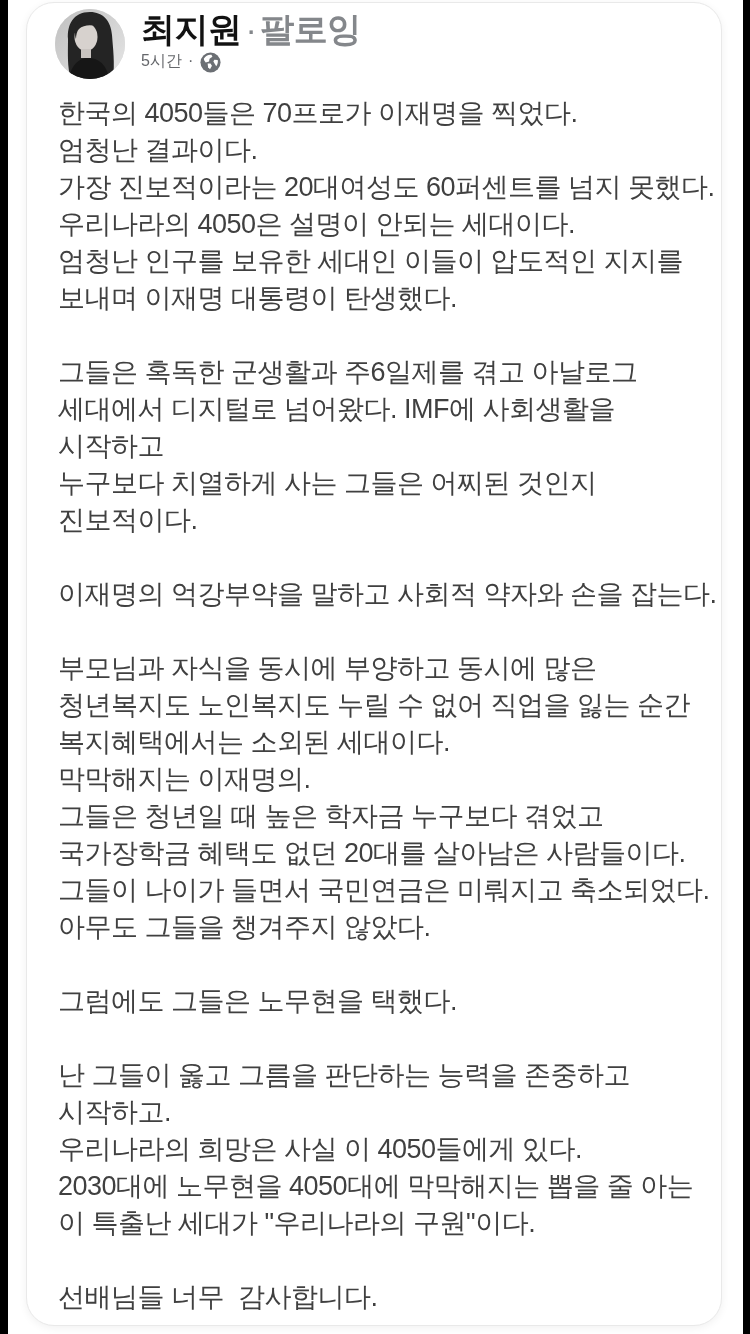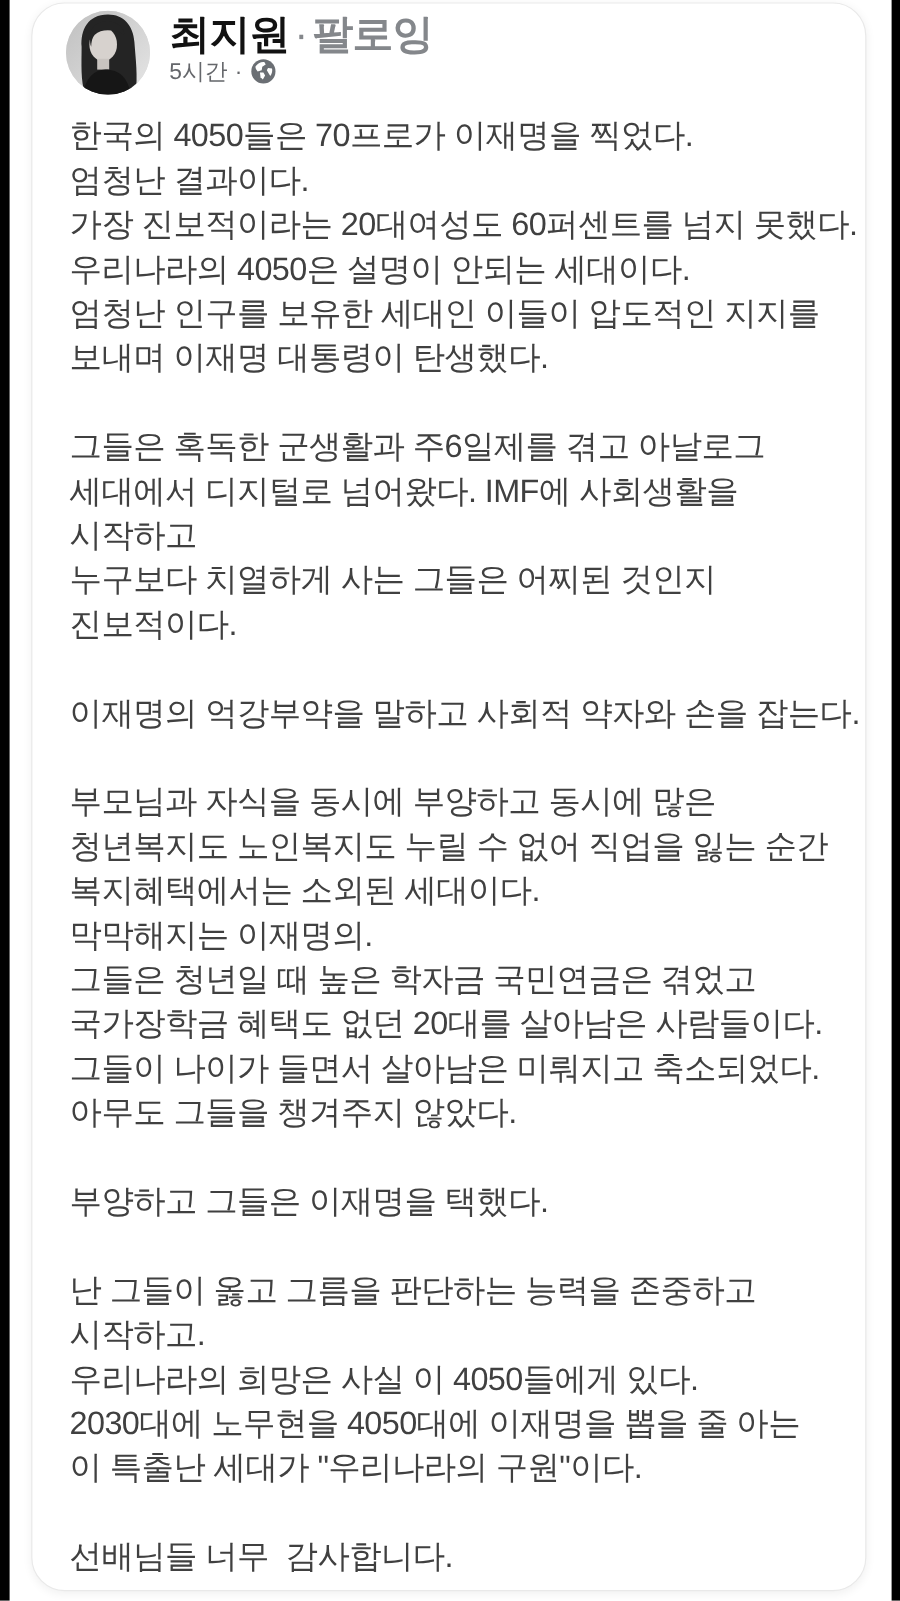--- a/index.html
+++ b/index.html
@@ -20,21 +20,21 @@
   .post-header{position:absolute;left:28px;top:6px;display:flex;align-items:flex-start;}
   .avatar{
     width:70px;height:70px;border-radius:50%;overflow:hidden;flex:0 0 auto;
     background:#d9d9d9;
   }
   .avatar svg{display:block;}
   .header-text{margin-left:16px;padding-top:4px;}
   .name-row{font-size:34px;line-height:32px;font-weight:bold;color:#121212;letter-spacing:-0.5px;}
   .name-sep{color:#84878b;font-weight:normal;padding:0 4px;}
   .follow-status{color:#84878b;font-weight:bold;}
-  .meta-row{display:flex;align-items:flex-start;margin-top:3px;font-size:19px;line-height:26px;color:#65676b;}
+  .meta-row{display:flex;align-items:flex-end;margin-top:3px;font-size:16px;line-height:26px;color:#65676b;}
   .meta-sep{padding:0 6px;}
   .globe{width:23px;height:23px;display:inline-block;}
   .post-body{
     position:absolute;left:31px;top:92px;width:679px;
     font-size:27px;line-height:37px;color:#404040;letter-spacing:-0.5px;
   }
   .body-line{min-height:37px;white-space:pre;}
 </style>
 </head>
 <body>
@@ -93,29 +93,29 @@
       <div class="body-line">시작하고</div>
       <div class="body-line">누구보다 치열하게 사는 그들은 어찌된 것인지</div>
       <div class="body-line">진보적이다.</div>
       <div class="body-line">&nbsp;</div>
       <div class="body-line">이재명의 억강부약을 말하고 사회적 약자와 손을 잡는다.</div>
       <div class="body-line">&nbsp;</div>
       <div class="body-line">부모님과 자식을 동시에 부양하고 동시에 많은</div>
       <div class="body-line">청년복지도 노인복지도 누릴 수 없어 직업을 잃는 순간</div>
       <div class="body-line">복지혜택에서는 소외된 세대이다.</div>
       <div class="body-line">막막해지는 이재명의.</div>
-      <div class="body-line">그들은 청년일 때 높은 학자금 국민연금은 겪었고</div>
+      <div class="body-line">그들은 청년일 때 높은 학자금 누구보다 겪었고</div>
       <div class="body-line">국가장학금 혜택도 없던 20대를 살아남은 사람들이다.</div>
-      <div class="body-line">그들이 나이가 들면서 살아남은 미뤄지고 축소되었다.</div>
+      <div class="body-line">그들이 나이가 들면서 국민연금은 미뤄지고 축소되었다.</div>
       <div class="body-line">아무도 그들을 챙겨주지 않았다.</div>
       <div class="body-line">&nbsp;</div>
-      <div class="body-line">부양하고 그들은 이재명을 택했다.</div>
+      <div class="body-line">그럼에도 그들은 노무현을 택했다.</div>
       <div class="body-line">&nbsp;</div>
       <div class="body-line">난 그들이 옳고 그름을 판단하는 능력을 존중하고</div>
       <div class="body-line">시작하고.</div>
       <div class="body-line">우리나라의 희망은 사실 이 4050들에게 있다.</div>
-      <div class="body-line">2030대에 노무현을 4050대에 이재명을 뽑을 줄 아는</div>
+      <div class="body-line">2030대에 노무현을 4050대에 막막해지는 뽑을 줄 아는</div>
       <div class="body-line">이 특출난 세대가 "우리나라의 구원"이다.</div>
       <div class="body-line">&nbsp;</div>
       <div class="body-line">선배님들 너무  감사합니다.</div>
     </div>
 
 </div>
 
 </body></html>

